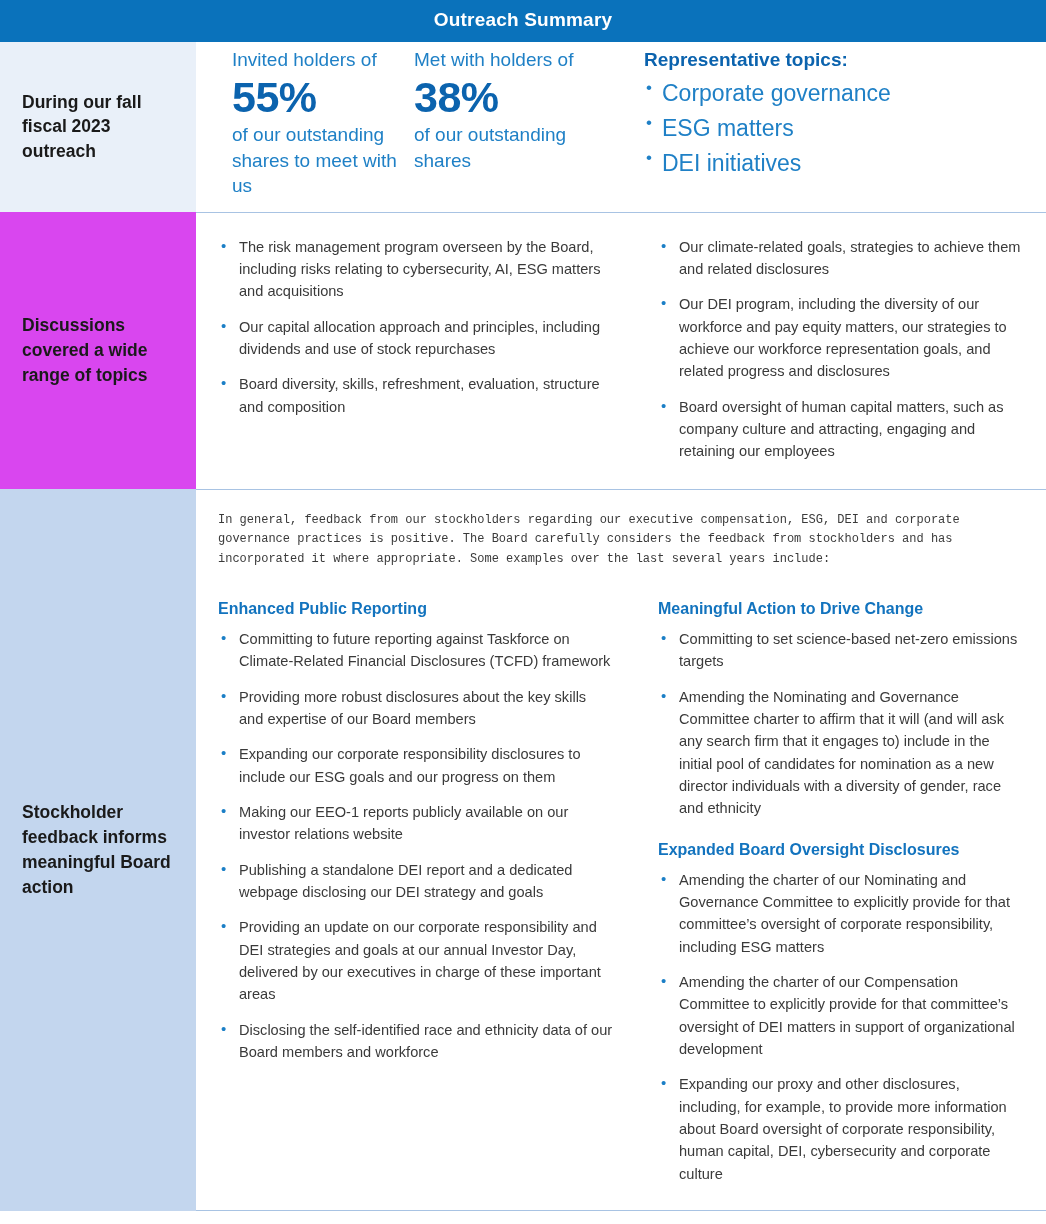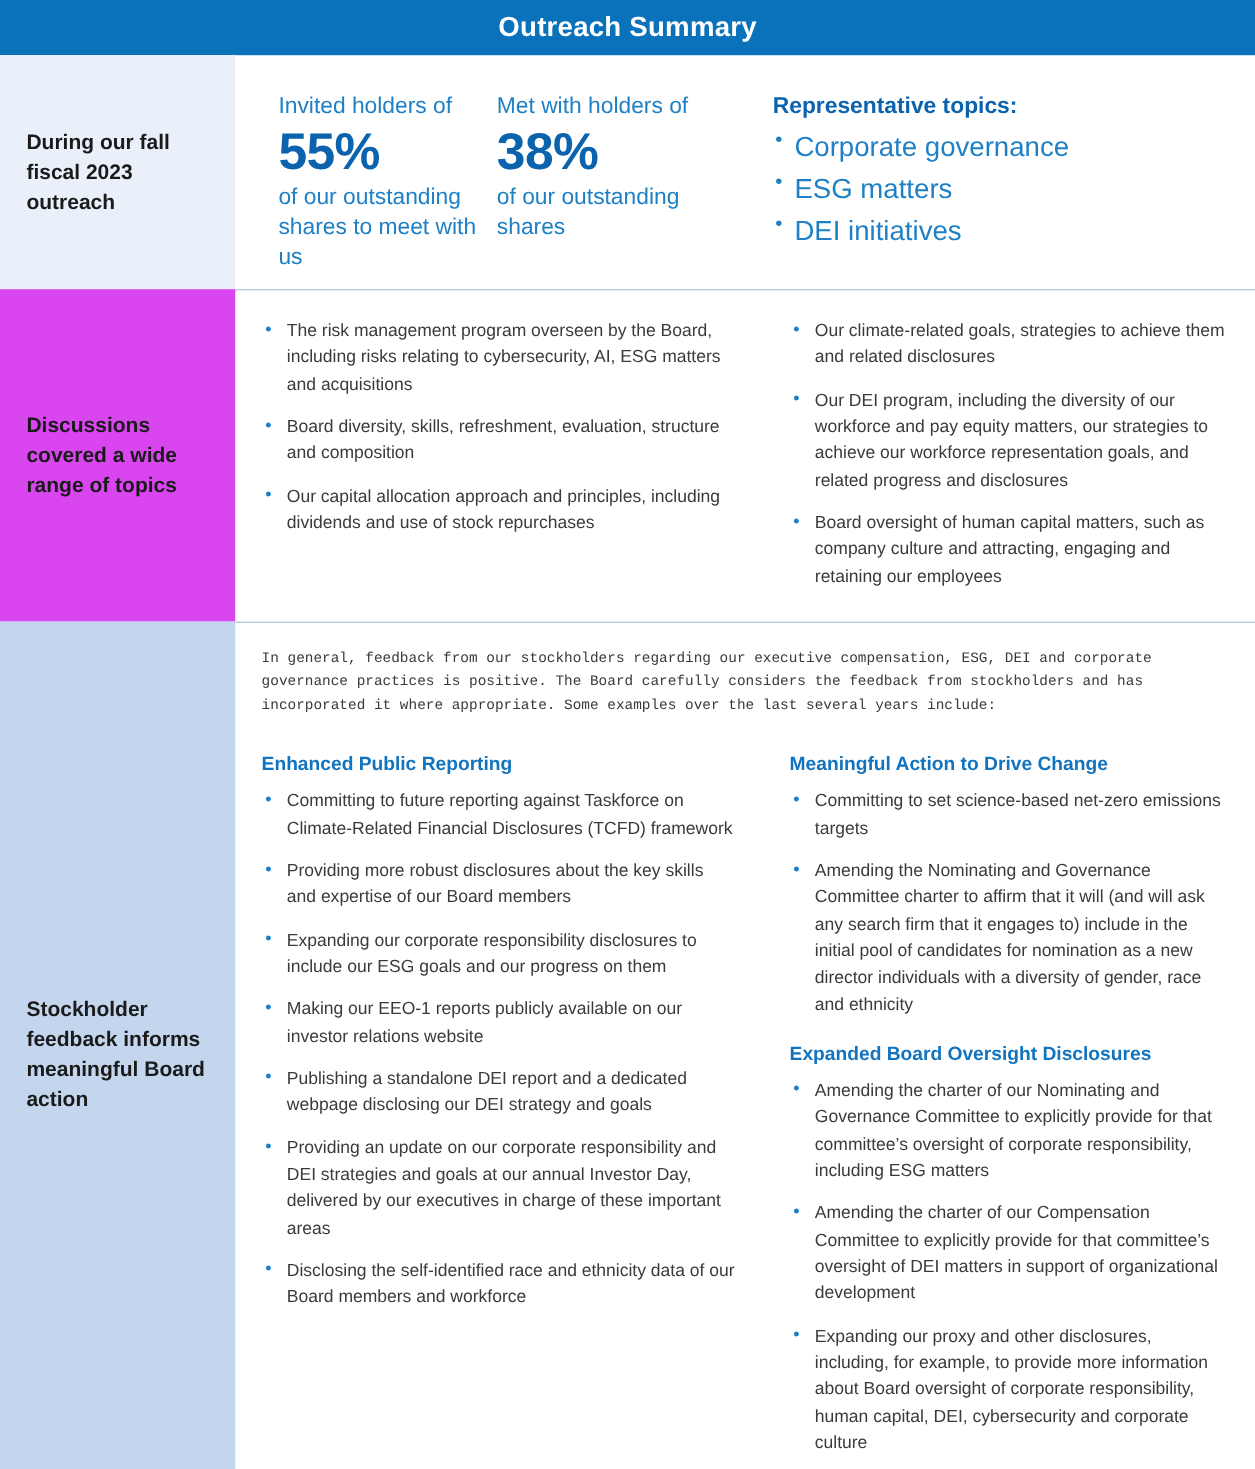--- a/index.html
+++ b/index.html
@@ -19,21 +19,21 @@
     position: relative;
     background: #ffffff;
   }
 
   
   .banner {
     background: #0A72BB;
     color: #ffffff;
     text-align: center;
     font-weight: bold;
-    font-size: 23px;
+    font-size: 19px;
     letter-spacing: .2px;
     padding: 10px 0 11px 0;
     line-height: 1.1;
   }
 
   
   .row {
     display: flex;
     align-items: stretch;
     width: 1046px;
@@ -72,21 +72,21 @@
   .row-body.ruled-bottom::after {
     content: "";
     position: absolute;
     bottom: 0; left: 0; right: 0;
     height: 1px;
     background: #A8C3E3;
   }
 
   
   .row1 .row-body {
-    padding: 32px 0 14px 0;
+    padding: 7px 0 14px 0;
     display: flex;
     align-items: flex-start;
   }
   .stat {
     box-sizing: border-box;
     padding-left: 36px;
   }
   .stat.s1 { width: 214px; padding-left: 36px; }
   .stat.s2 { width: 218px; padding-left: 4px; }
   .stat-caption {
@@ -237,22 +237,22 @@
     </div>
   </div>
 
   <div class="row row2">
     <div class="row-label label-shade-2">Discussions covered a wide range of topics</div>
 
     <div class="row-body ruled">
       <div class="col-left">
         <ul class="bl">
           <li>The risk management program overseen by the Board, including risks relating to cybersecurity, AI, ESG matters and acquisitions</li>
+          <li>Our capital allocation approach and principles, including dividends and use of stock repurchases</li>
           <li>Board diversity, skills, refreshment, evaluation, structure and composition</li>
-          <li>Our capital allocation approach and principles, including dividends and use of stock repurchases</li>
         </ul>
       </div>
       <div class="col-right">
         <ul class="bl">
           <li>Our climate-related goals, strategies to achieve them and related disclosures</li>
           <li>Our DEI program, including the diversity of our workforce and pay equity matters, our strategies to achieve our workforce representation goals, and related progress and disclosures</li>
           <li>Board oversight of human capital matters, such as company culture and attracting, engaging and retaining our employees</li>
         </ul>
       </div>
     </div>

